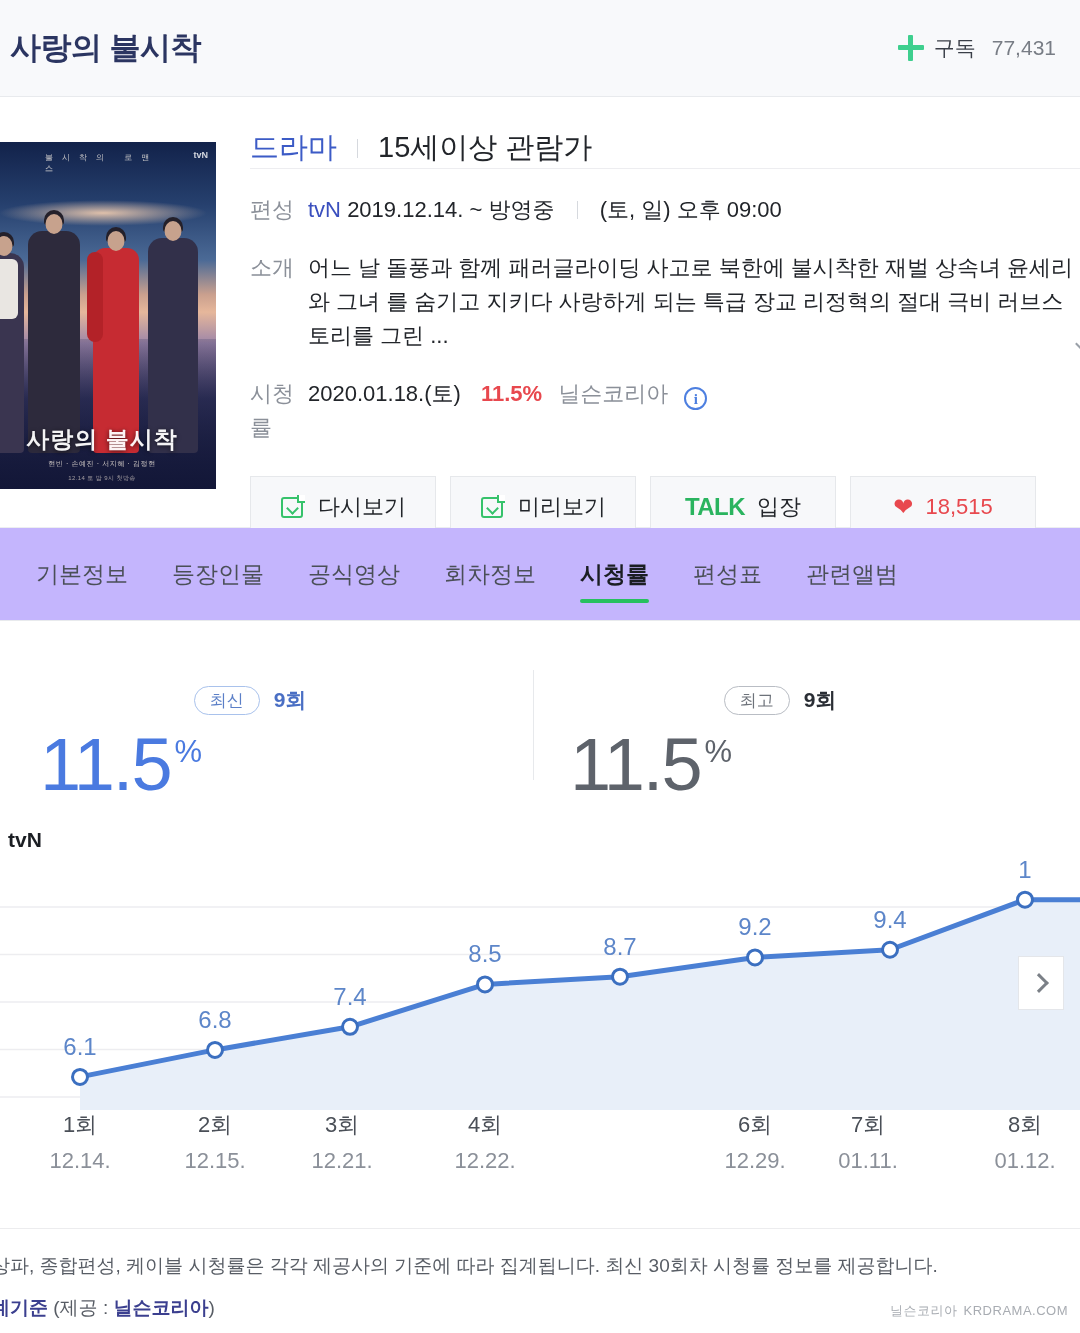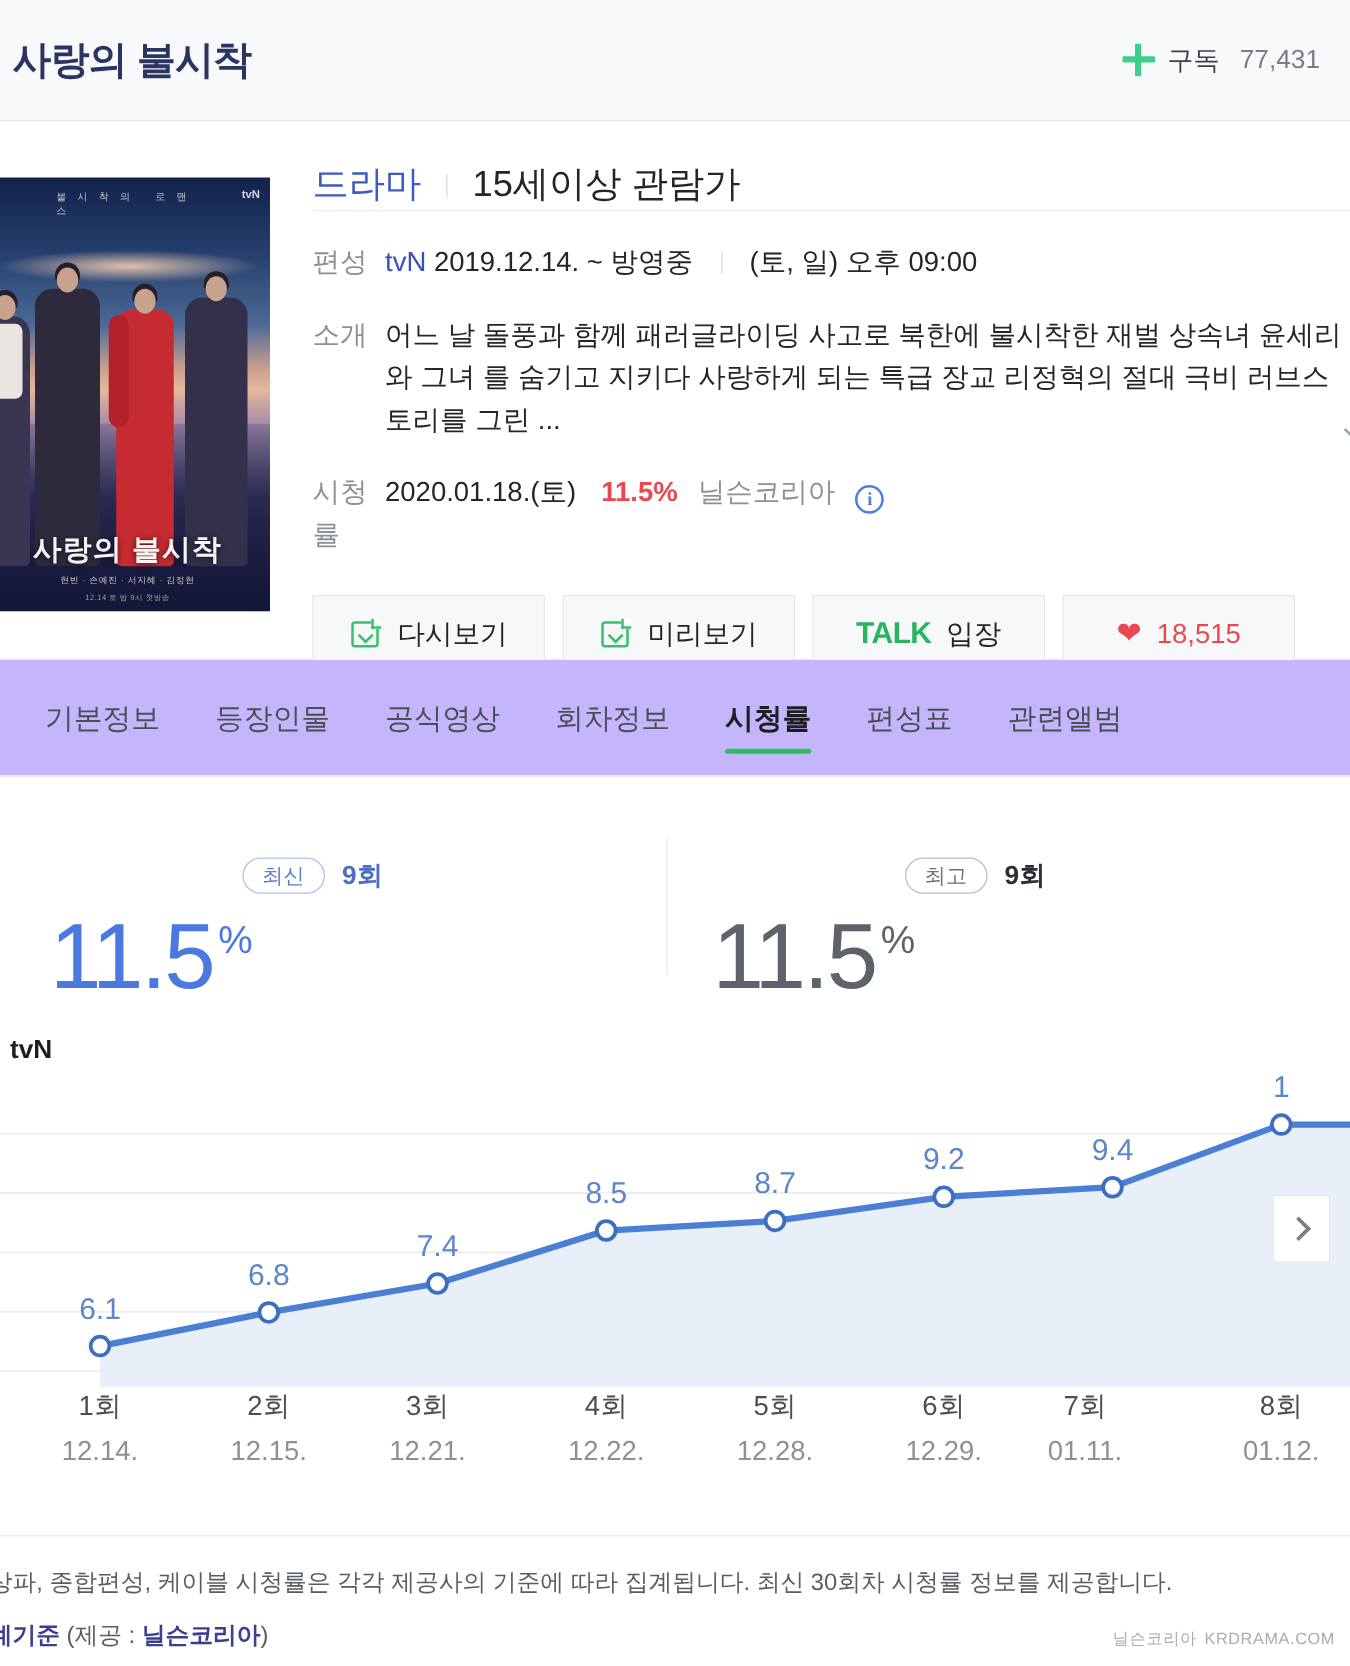--- a/index.html
+++ b/index.html
@@ -385,24 +385,20 @@
         <div class="ep-date">12.15.</div>
       </div>
       <div class="xtick" style="left: 282px;">
         <div class="ep-no">3회</div>
         <div class="ep-date">12.21.</div>
       </div>
       <div class="xtick" style="left: 425px;">
         <div class="ep-no">4회</div>
         <div class="ep-date">12.22.</div>
       </div>
-      <div class="xtick" style="left: 560px;">
-        <div class="ep-no">5회</div>
-        <div class="ep-date">12.28.</div>
-      </div>
       <div class="xtick" style="left: 695px;">
         <div class="ep-no">6회</div>
         <div class="ep-date">12.29.</div>
       </div>
       <div class="xtick" style="left: 808px;">
         <div class="ep-no">7회</div>
         <div class="ep-date">01.11.</div>
       </div>
       <div class="xtick" style="left: 965px;">
         <div class="ep-no">8회</div>

